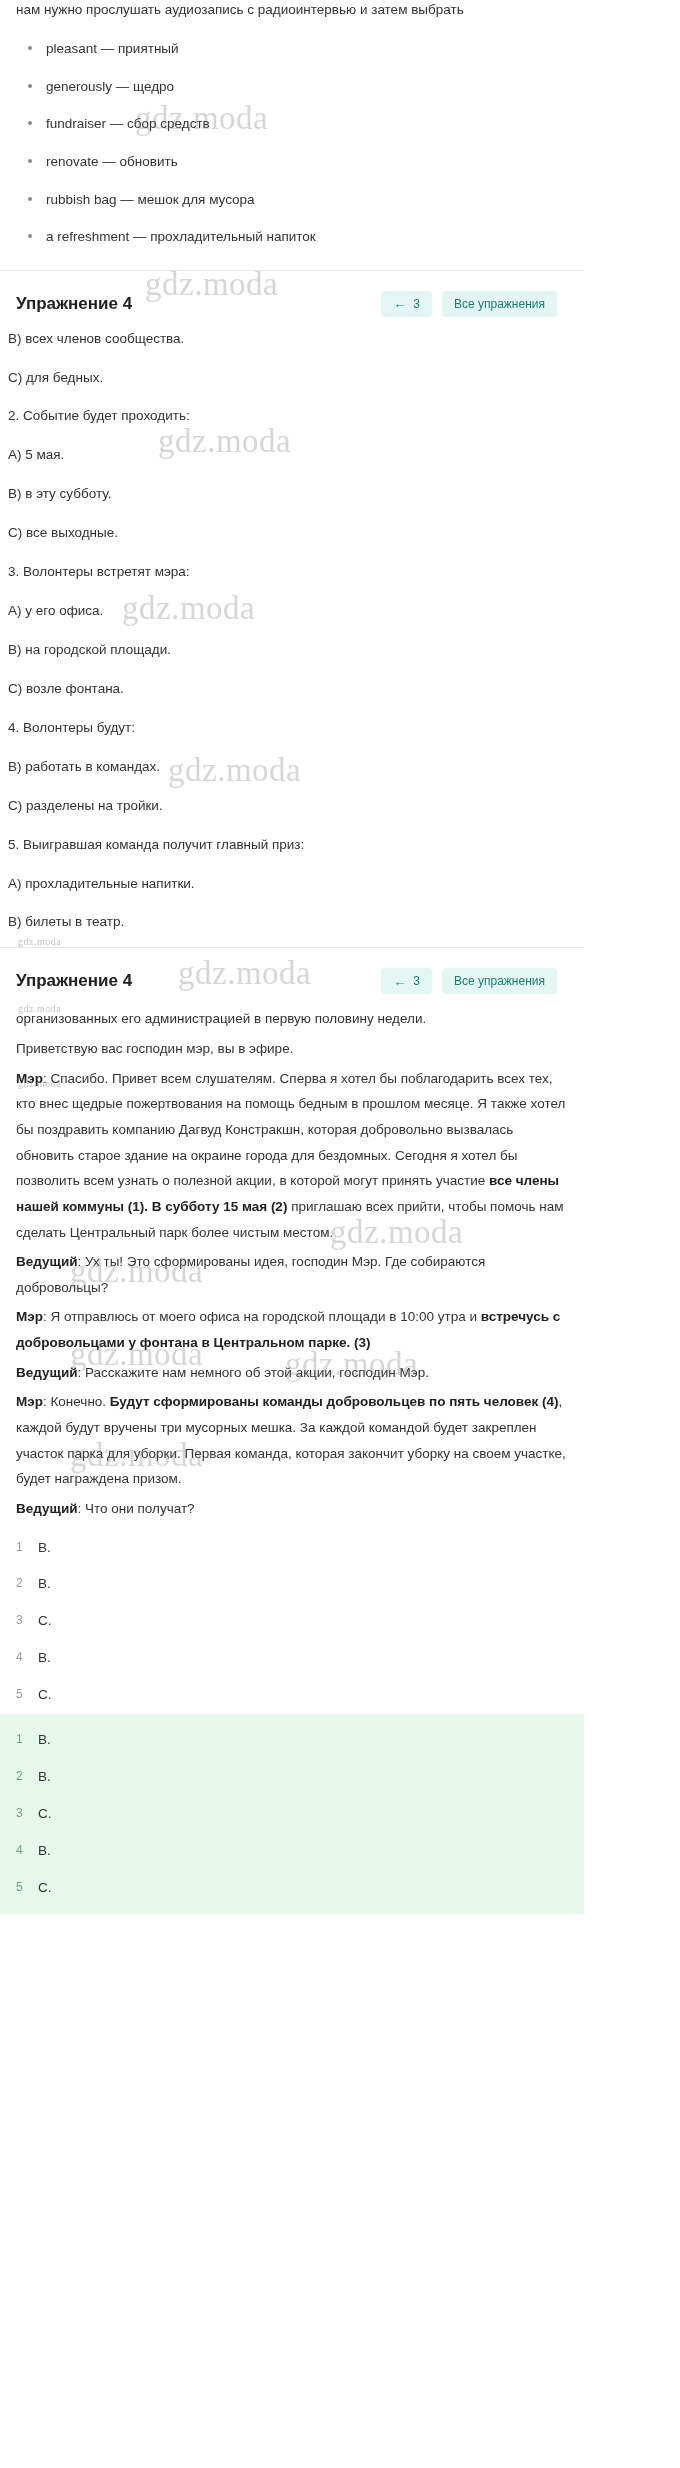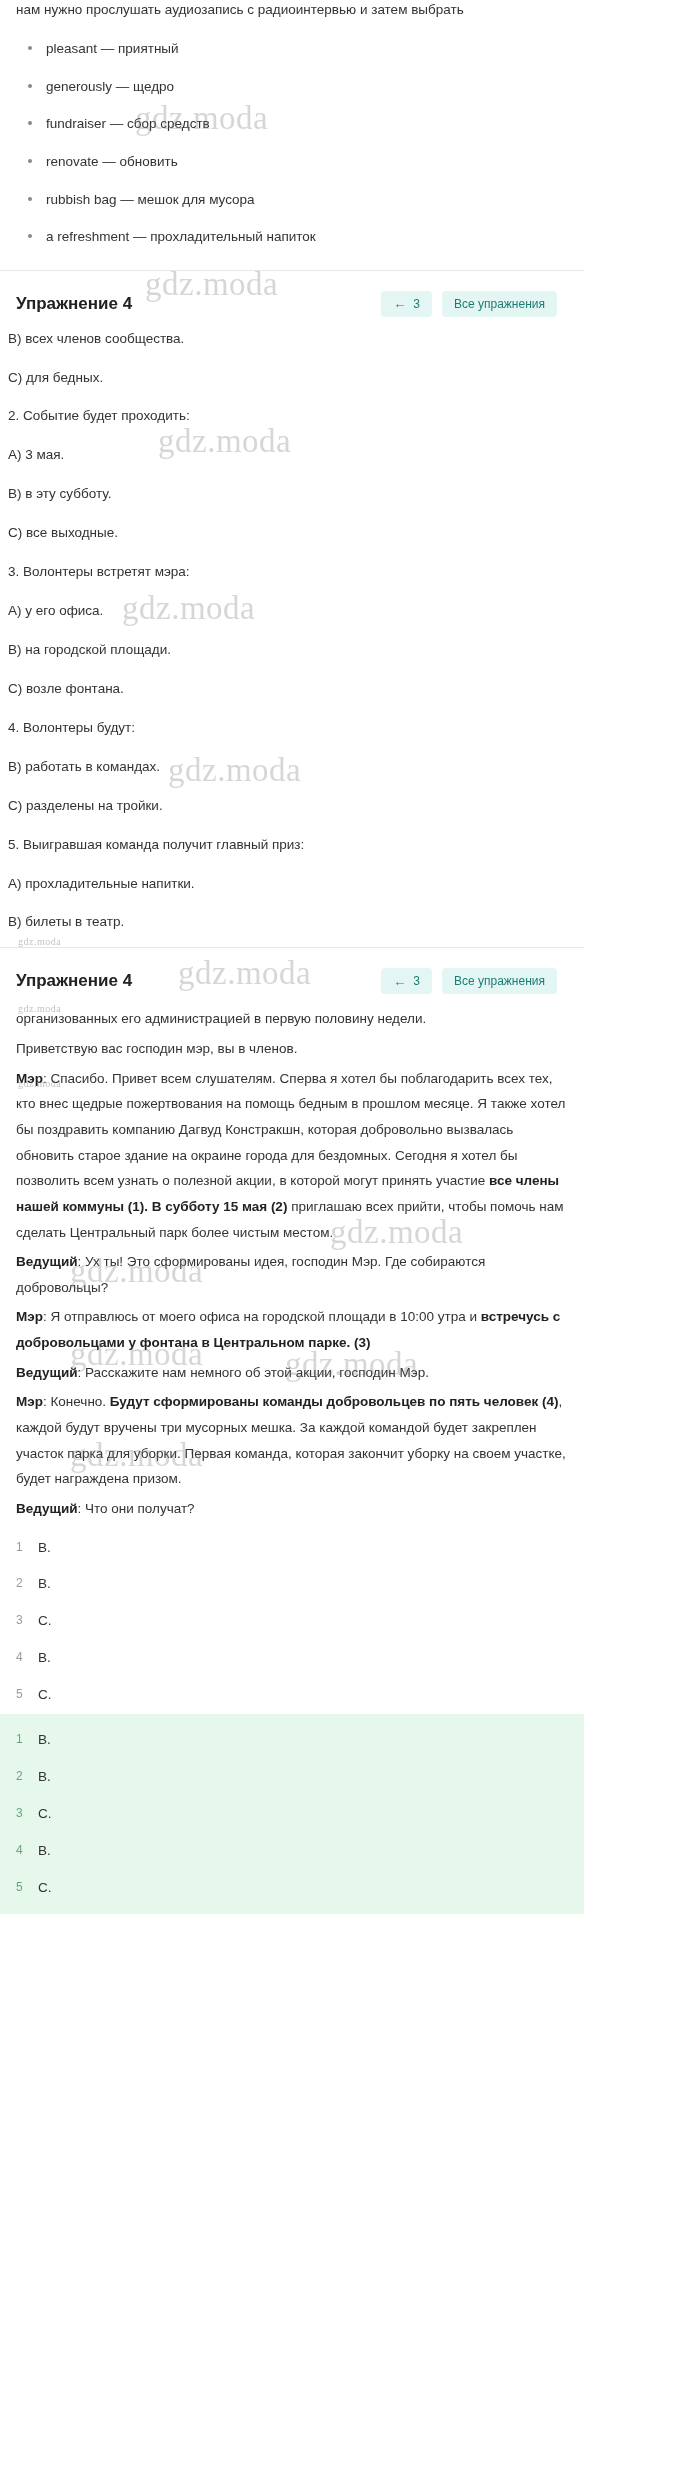--- a/index.html
+++ b/index.html
@@ -167,21 +167,21 @@
         <span class="arrow">←</span>
         <span>3</span>
       </button>
       <button class="pill">Все упражнения</button>
     </div>
   </div>
 
   <p class="para">B) всех членов сообщества.</p>
   <p class="para">C) для бедных.</p>
   <p class="para">2. Событие будет проходить:</p>
-  <p class="para">A) 3 мая.</p>
+  <p class="para">A) 5 мая.</p>
   <p class="para">B) в эту субботу.</p>
   <p class="para">C) все выходные.</p>
   <p class="para">3. Волонтеры встретят мэра:</p>
   <p class="para">A) у его офиса.</p>
   <p class="para">B) на городской площади.</p>
   <p class="para">C) возле фонтана.</p>
   <p class="para">4. Волонтеры будут:</p>
   <p class="para">B) работать в командах.</p>
   <p class="para">C) разделены на тройки.</p>
   <p class="para">5. Выигравшая команда получит главный приз:</p>
@@ -193,21 +193,21 @@
     <div class="ex-actions">
       <button class="pill">
         <span class="arrow">←</span>
         <span>3</span>
       </button>
       <button class="pill">Все упражнения</button>
     </div>
   </div>
 
   <p class="dialog-line">организованных его администрацией в первую половину недели.</p>
-  <p class="dialog-line">Приветствую вас господин мэр, вы в членов.</p>
+  <p class="dialog-line">Приветствую вас господин мэр, вы в эфире.</p>
 
   <p class="dialog-line"><span class="spk">Мэр</span><span>: Спасибо. Привет всем слушателям. Сперва я хотел бы поблагодарить всех тех, кто внес щедрые пожертвования на помощь бедным в прошлом месяце. Я также хотел бы поздравить компанию Дагвуд Констракшн, которая добровольно вызвалась обновить старое здание на окраине города для бездомных. Сегодня я хотел бы позволить всем узнать о полезной акции, в которой могут принять участие </span><b>все члены нашей коммуны (1). В субботу 15 мая (2)</b><span> приглашаю всех прийти, чтобы помочь нам сделать Центральный парк более чистым местом.</span></p>
 
   <p class="dialog-line"><span class="spk">Ведущий</span><span>: Ух ты! Это сформированы идея, господин Мэр. Где собираются добровольцы?</span></p>
 
   <p class="dialog-line"><span class="spk">Мэр</span><span>: Я отправлюсь от моего офиса на городской площади в 10:00 утра и </span><b>встречусь с добровольцами у фонтана в Центральном парке. (3)</b></p>
 
   <p class="dialog-line"><span class="spk">Ведущий</span><span>: Расскажите нам немного об этой акции, господин Мэр.</span></p>
 
   <p class="dialog-line"><span class="spk">Мэр</span><span>: Конечно. </span><b>Будут сформированы команды добровольцев по пять человек (4)</b><span>, каждой будут вручены три мусорных мешка. За каждой командой будет закреплен участок парка для уборки. Первая команда, которая закончит уборку на своем участке, будет награждена призом.</span></p>

